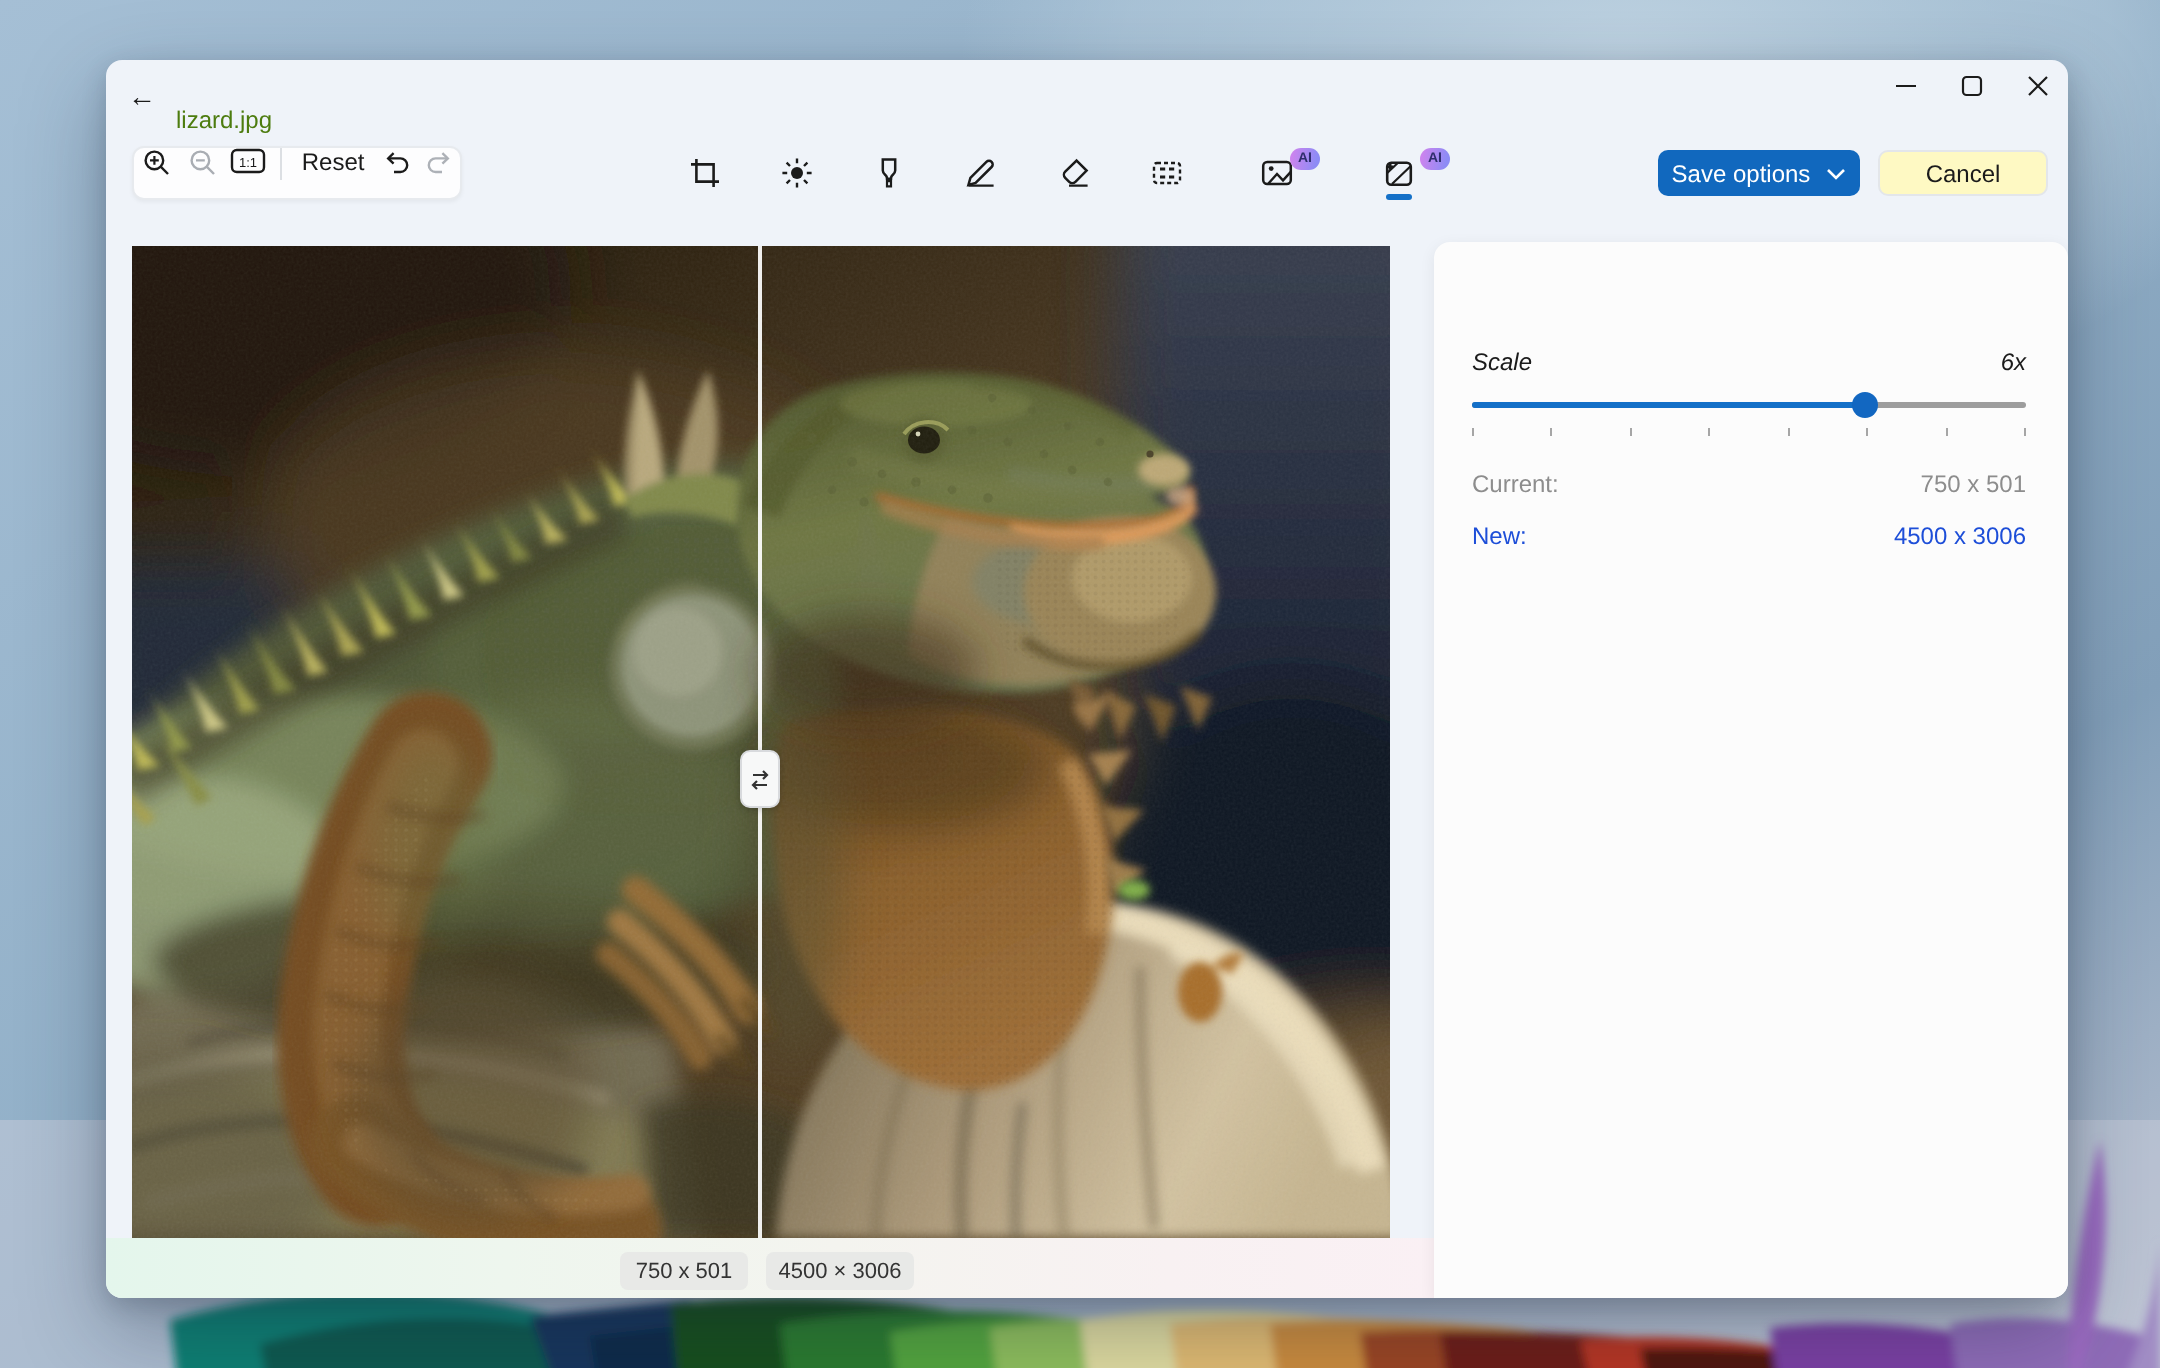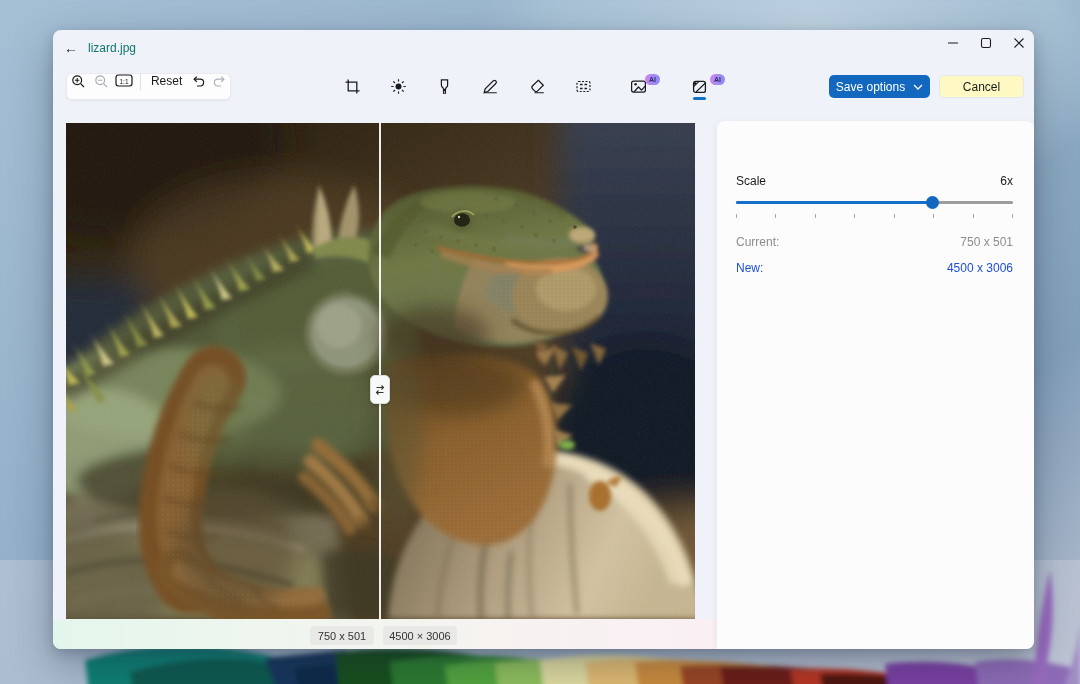--- a/index.html
+++ b/index.html
@@ -8,21 +8,21 @@
   #stage { position:relative; width:1080px; height:684px; overflow:hidden; }
   #wallpaper { position:absolute; left:0; top:0; }
   #win {
     position:absolute; left:53px; top:30px; width:981px; height:619px;
     background:#eff3f9; border-radius:8px;
     box-shadow:0 16px 42px rgba(30,40,60,.35), 0 4px 12px rgba(30,40,60,.20);
     overflow:hidden;
   }
   
   #back { left:10px; top:10px; width:16px; height:16px; color:#1b1b1b; font-size:14px; line-height:16px; text-align:center; }
-  #fname { left:35px; top:11px; font-size:12px; color:#0f766e; }
+  #fname { left:35px; top:23px; font-size:12px; color:#4d7c0f; }
   .winbtn { top:6px; width:14px; height:14px; }
   
   #zoomgroup {
     left:13px; top:43px; width:165px; height:27px;
     background:#fdfdfe; border:1px solid #e7eaee; border-radius:6px;
     box-shadow:0 1px 2px rgba(0,0,0,.05);
     display:flex; align-items:flex-start;
   }
   .tico { display:flex; align-items:center; justify-content:center; }
   .sep { width:1px; height:16px; background:#dcdfe3; margin:0 4px; }
@@ -68,21 +68,21 @@
     left:664px; top:91px; width:317px; height:528px;
     background:#fcfcfc; border-radius:8px 8px 0 0;
     box-shadow:0 2px 8px rgba(0,0,0,.07);
   }
   #phead {
     position:absolute; left:0; top:0; width:317px; height:26px;
     background:#e1e1e1; border-radius:8px 8px 0 0;
     display:flex; align-items:center;
   }
   #ptitle { font-size:12.5px; font-weight:bold; color:#1b1b1b; margin-left:9px; }
-  #scaleRow { position:absolute; left:19px; top:53px; width:277px; font-size:12px; color:#1b1b1b; }
+  #scaleRow { position:absolute; left:19px; top:53px; width:277px; font-size:12px; color:#1b1b1b;font-style:italic; }
   #track { position:absolute; left:19px; top:80px; width:277px; height:3px; background:#9d9d9d; border-radius:2px; }
   #trackfill { position:absolute; left:19px; top:80px; width:196px; height:3px; background:#1470c8; border-radius:2px; }
   #thumb { position:absolute; left:209px; top:75px; width:13px; height:13px; border-radius:50%; background:#1267c1; }
   .tick { position:absolute; top:93px; width:1px; height:3.5px; background:#a6a6a6; }
   .prow { position:absolute; left:19px; width:277px; font-size:12px; display:flex; justify-content:space-between; }
   </style>
 </head>
 <body>
 <div id="stage">
   <svg id="wallpaper" width="1080" height="684" viewBox="0 0 1080 684">

